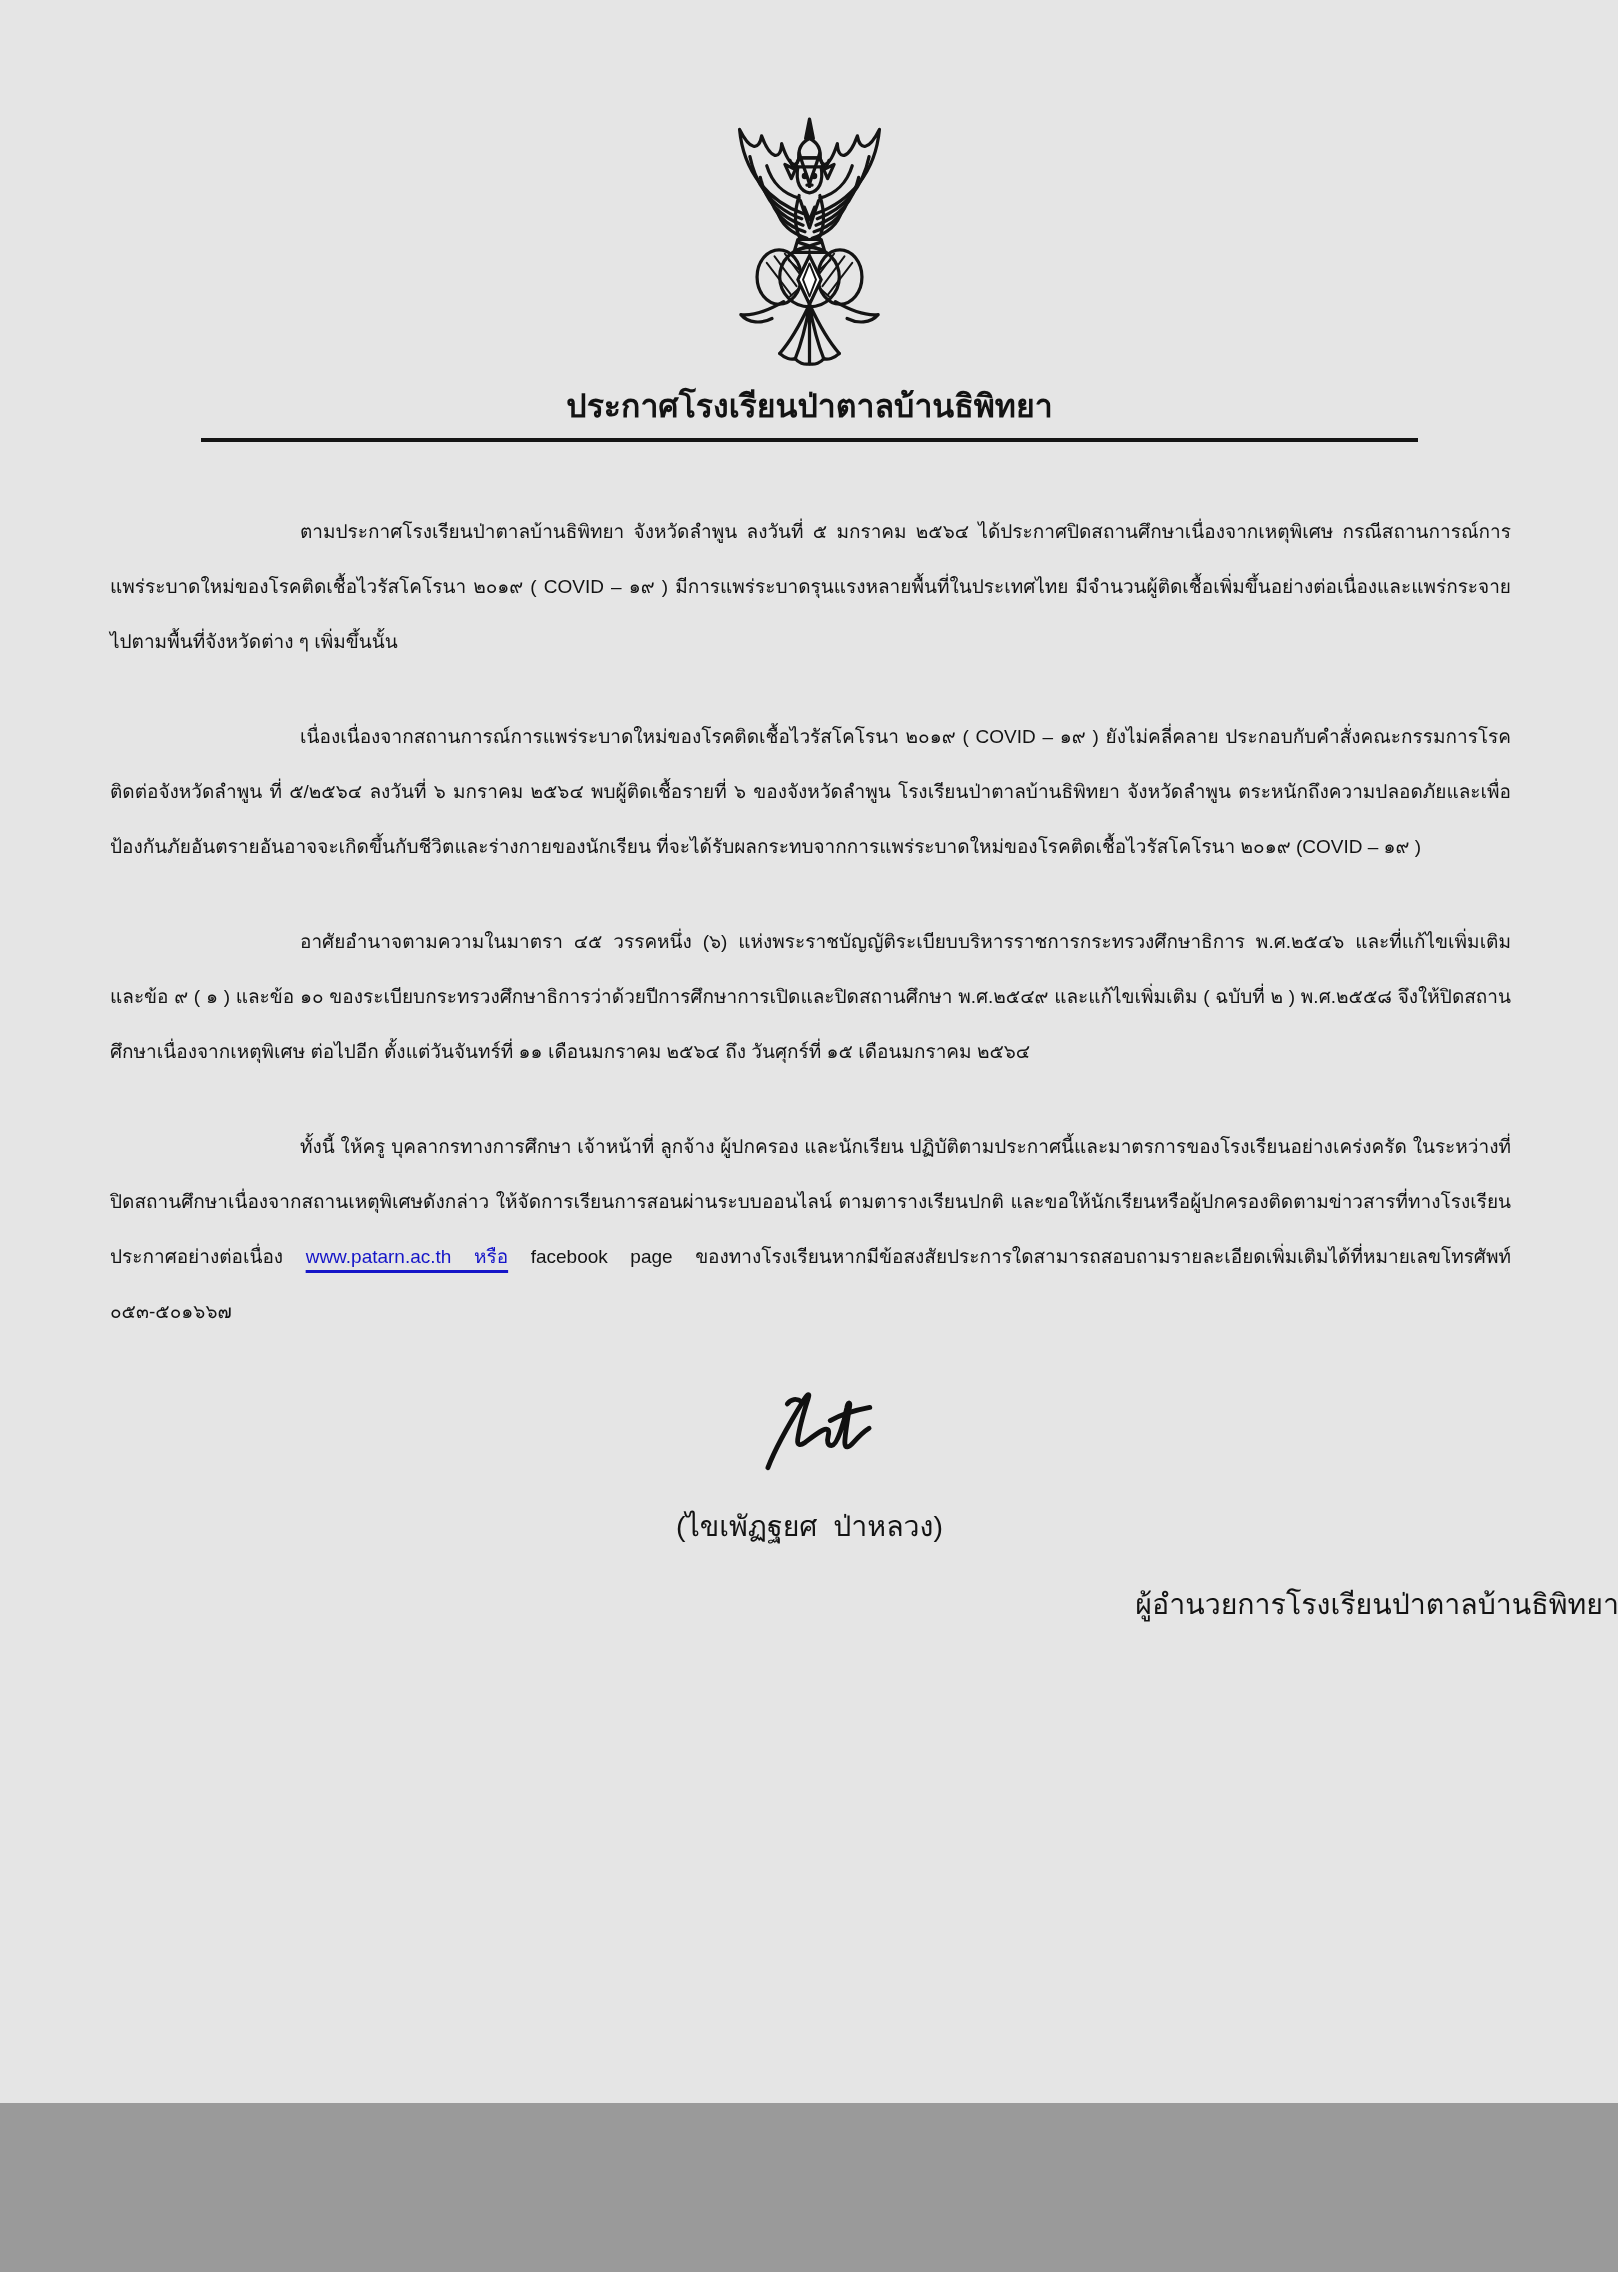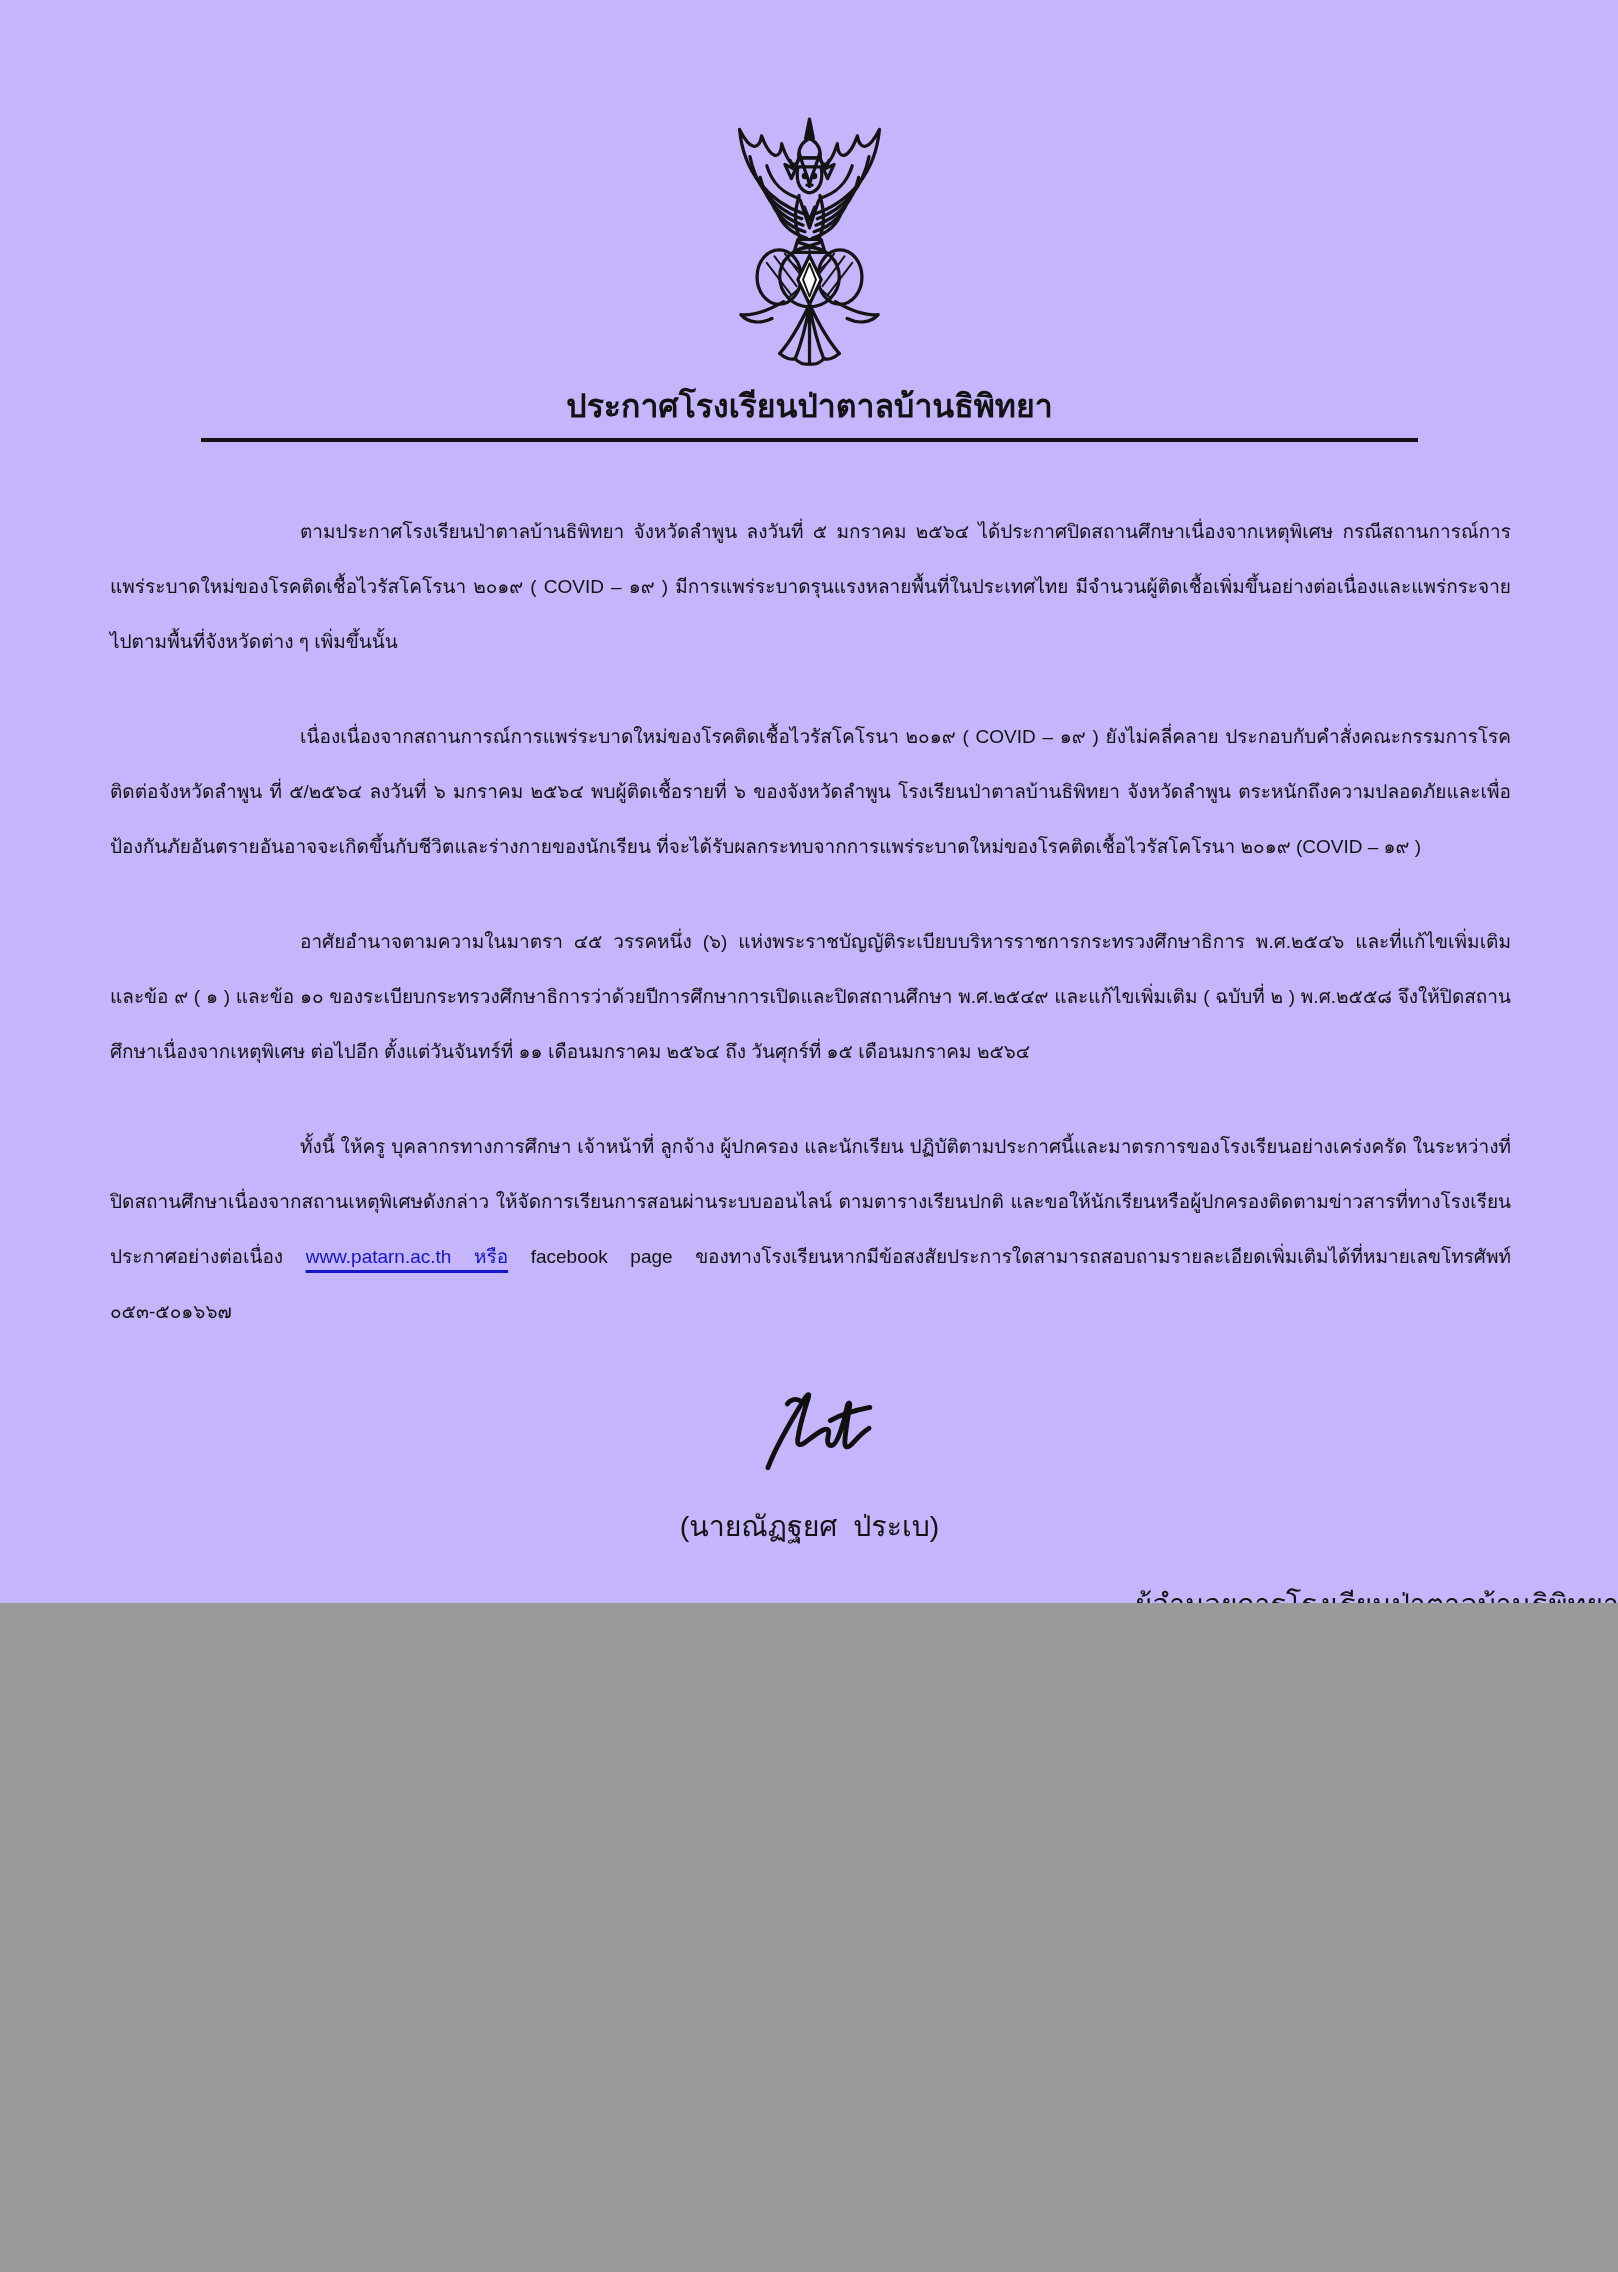--- a/index.html
+++ b/index.html
@@ -1,20 +1,20 @@
 <!DOCTYPE html>
 <html lang="th" style="font-size:10.4px"><head>
 <meta charset="utf-8">
 <style>
   html,body{margin:0;padding:0;background:#9a9a9a;}
   .page{
     position:relative;
-    width:1619px;height:1603px;
+    width:1619px;height:2103px;
     margin:0 auto;
-    background:#c4b5fd;
+    background:#e5e5e5;
     font-family:"Liberation Sans","DejaVu Sans",sans-serif;
     color:#131313;
     overflow:hidden;
   }
   .emblem-wrap{
     margin-top:110px;
     display:flex;justify-content:center;
   }
   .title-line{
     text-align:center;
@@ -134,17 +134,17 @@
   <div class="sig-wrap">
     <svg viewBox="0 0 240 140" width="169" height="97" aria-hidden="true">
       <g fill="none" stroke="#101010" stroke-width="7" stroke-linecap="round" stroke-linejoin="round">
         <path d="M60,128 C72,96 96,56 112,30 C117,22 121,19 118,28 C111,50 105,72 103,87 C102,95 106,97 113,92 C121,86 131,78 139,74 C147,70 149,74 147,82 C145,90 146,96 152,96 C160,96 170,62 174,41 C175,34 179,32 178,39 C175,58 171,80 171,92 C171,101 177,99 183,92 C190,84 198,76 206,71"></path>
         <path d="M150,60 C166,51 186,45 207,41"></path>
         <path d="M109,33 C101,27 93,29 88,36"></path>
       </g>
     </svg>
   </div>
 
-  <div class="sig-name">(นายณัฏฐยศ  ป่ระเบ)</div>
+  <div class="sig-name">(ไขเพัฏฐยศ  ป่าหลวง)</div>
   <div class="sig-title">ผู้อำนวยการโรงเรียนป่าตาลบ้านธิพิทยา</div>
 
 </div>
 
 
 </body></html>

